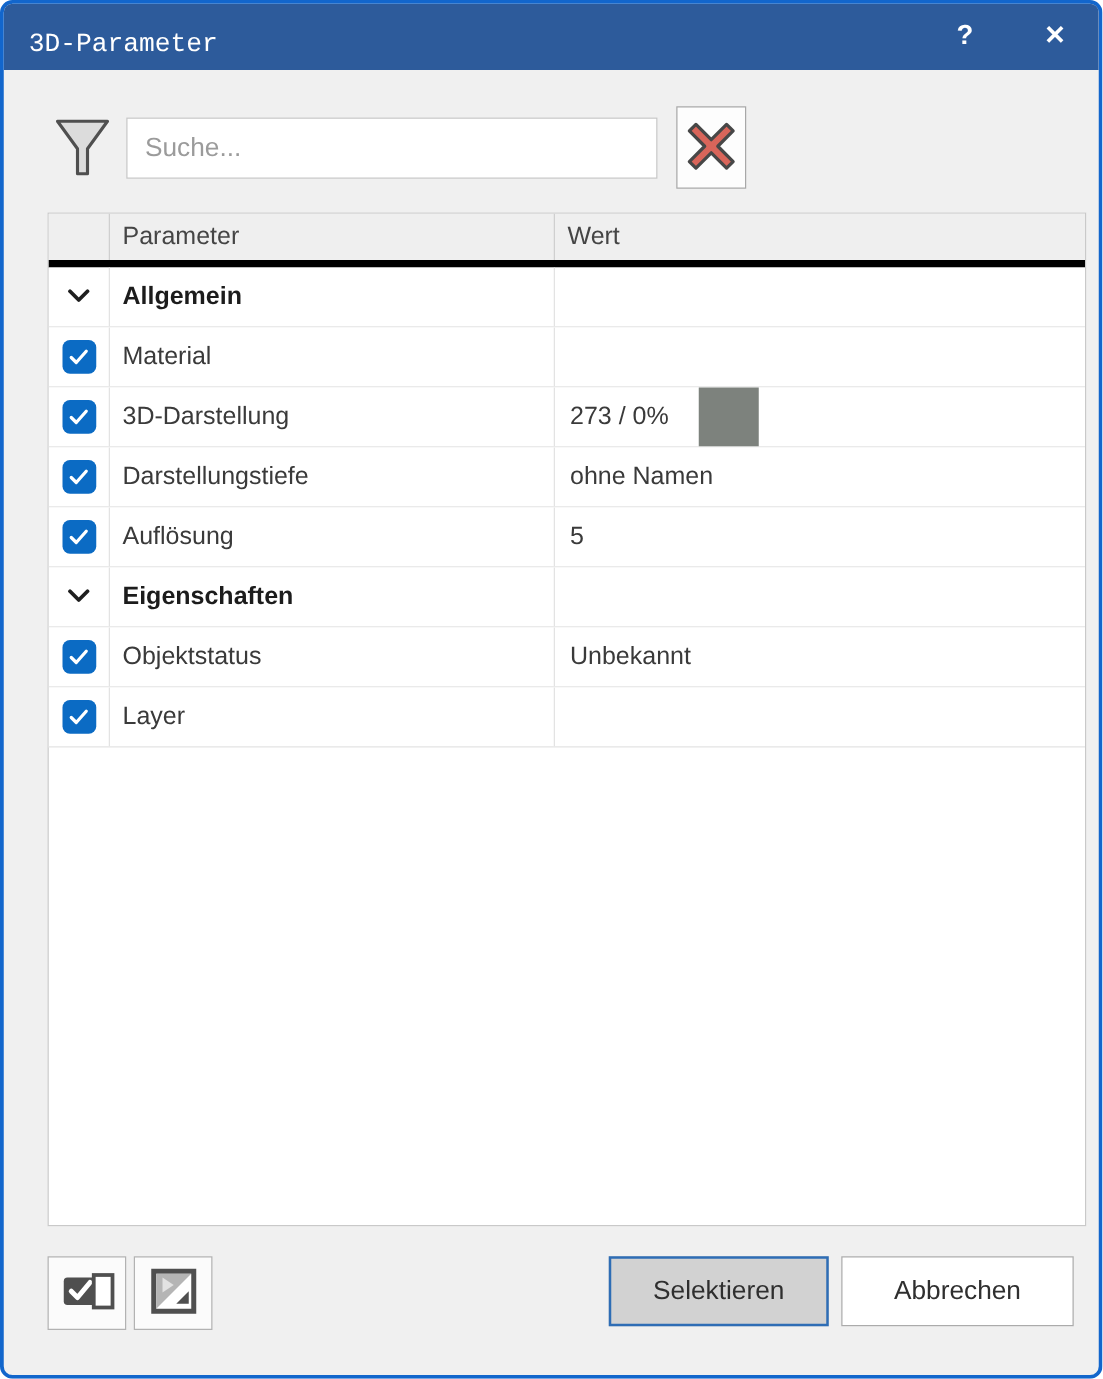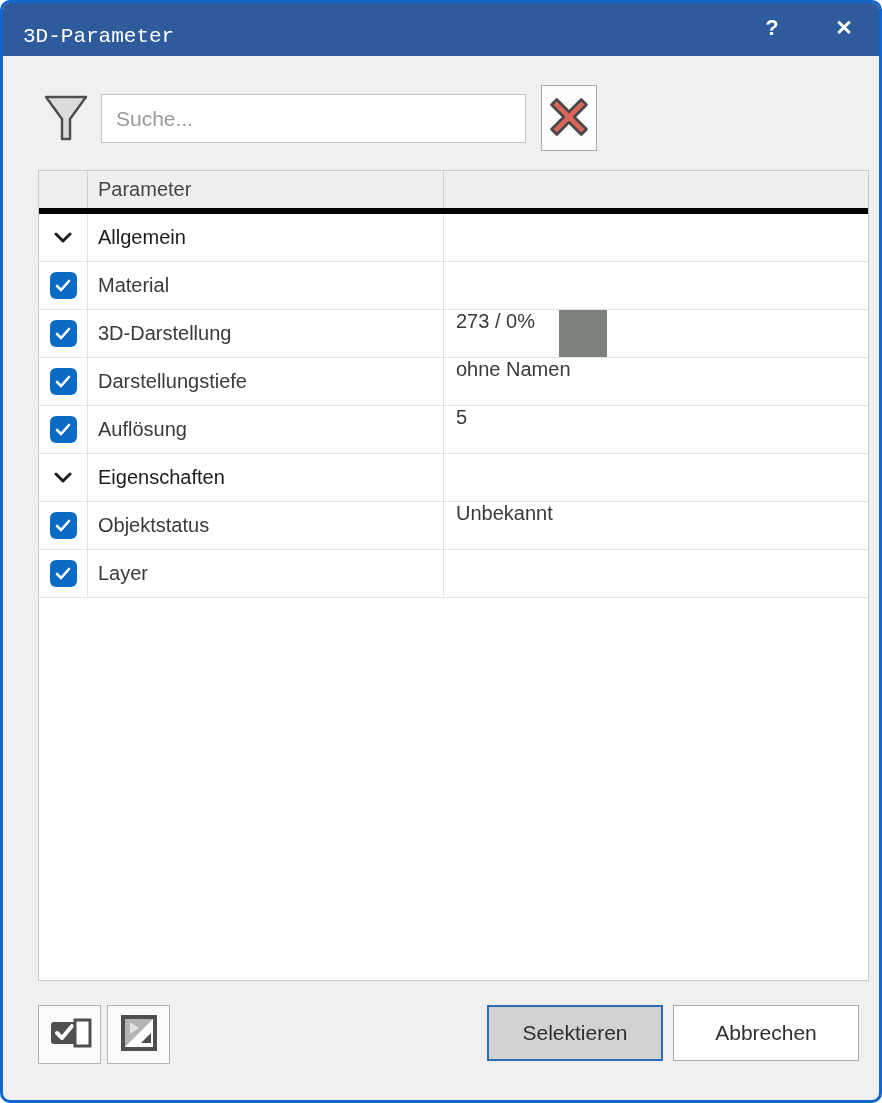--- a/index.html
+++ b/index.html
@@ -38,22 +38,22 @@
     background: #efefef; border-bottom: 6px solid #000000;
   }
   .thead .hc { display: flex; align-items: center; padding-left: 10px; font-size: 20px; color: #454545; }
   .thead .hc1, .thead .hc2 { border-right: 1px solid #cfcfcf; }
   .trow {
     display: grid; grid-template-columns: 49px 356px 1fr; height: 48px;
     border-bottom: 1px solid #e3e3e3; background: #ffffff;
   }
   .c1 { display: flex; align-items: center; justify-content: center; border-right: 1px solid #e3e3e3; }
   .c2 { display: flex; align-items: center; padding-left: 10px; font-size: 20px; color: #3a3a3a; border-right: 1px solid #e3e3e3; }
-  .c3 { display: flex; padding-left: 12px; font-size: 20px; color: #3a3a3a; }
-  .trow.group .c2 { font-weight: 400; color: #1c1c1c; }
+  .c3 { display: flex; align-items: center; padding-left: 12px; font-size: 20px; color: #3a3a3a; }
+  .trow.group .c2 { font-weight: 700; color: #1c1c1c; }
   .checkbox {
     width: 27px; height: 27px; border-radius: 6px; background: #0b6bc4;
     display: flex; align-items: center; justify-content: center; cursor: default;
   }
   .swatch { width: 48px; height: 47px; margin-left: 24px; }
   
   .mini-btn {
     position: absolute; top: 1002px; width: 63px; height: 59px;
     background: #fbfbfb; border: 1px solid #b2b2b2; display: flex; align-items: center; justify-content: center;
   }
@@ -91,20 +91,21 @@
       <svg width="42" height="42" viewBox="0 0 48 48">
         <path d="M10 4 L24 18 L38 4 L44 10 L30 24 L44 38 L38 44 L24 30 L10 44 L4 38 L18 24 L4 10 Z" fill="#d9655a" stroke="#474747" stroke-width="3" stroke-linejoin="round"></path>
       </svg>
     </span>
   </button>
 
   <div class="ptable">
     <div class="thead">
       <div class="hc hc1"></div>
       <div class="hc hc2">Parameter</div>
+      <div class="hc hc3">Wert</div>
     </div>
 
     <div class="trow group">
       <div class="c1">
         <span>
           <svg width="18" height="11" viewBox="0 0 18 11">
               <polyline points="2,2 9,9 16,2" fill="none" stroke="#1f1f1f" stroke-width="3" stroke-linecap="round" stroke-linejoin="round"></polyline>
             </svg>
         </span>
       </div>

